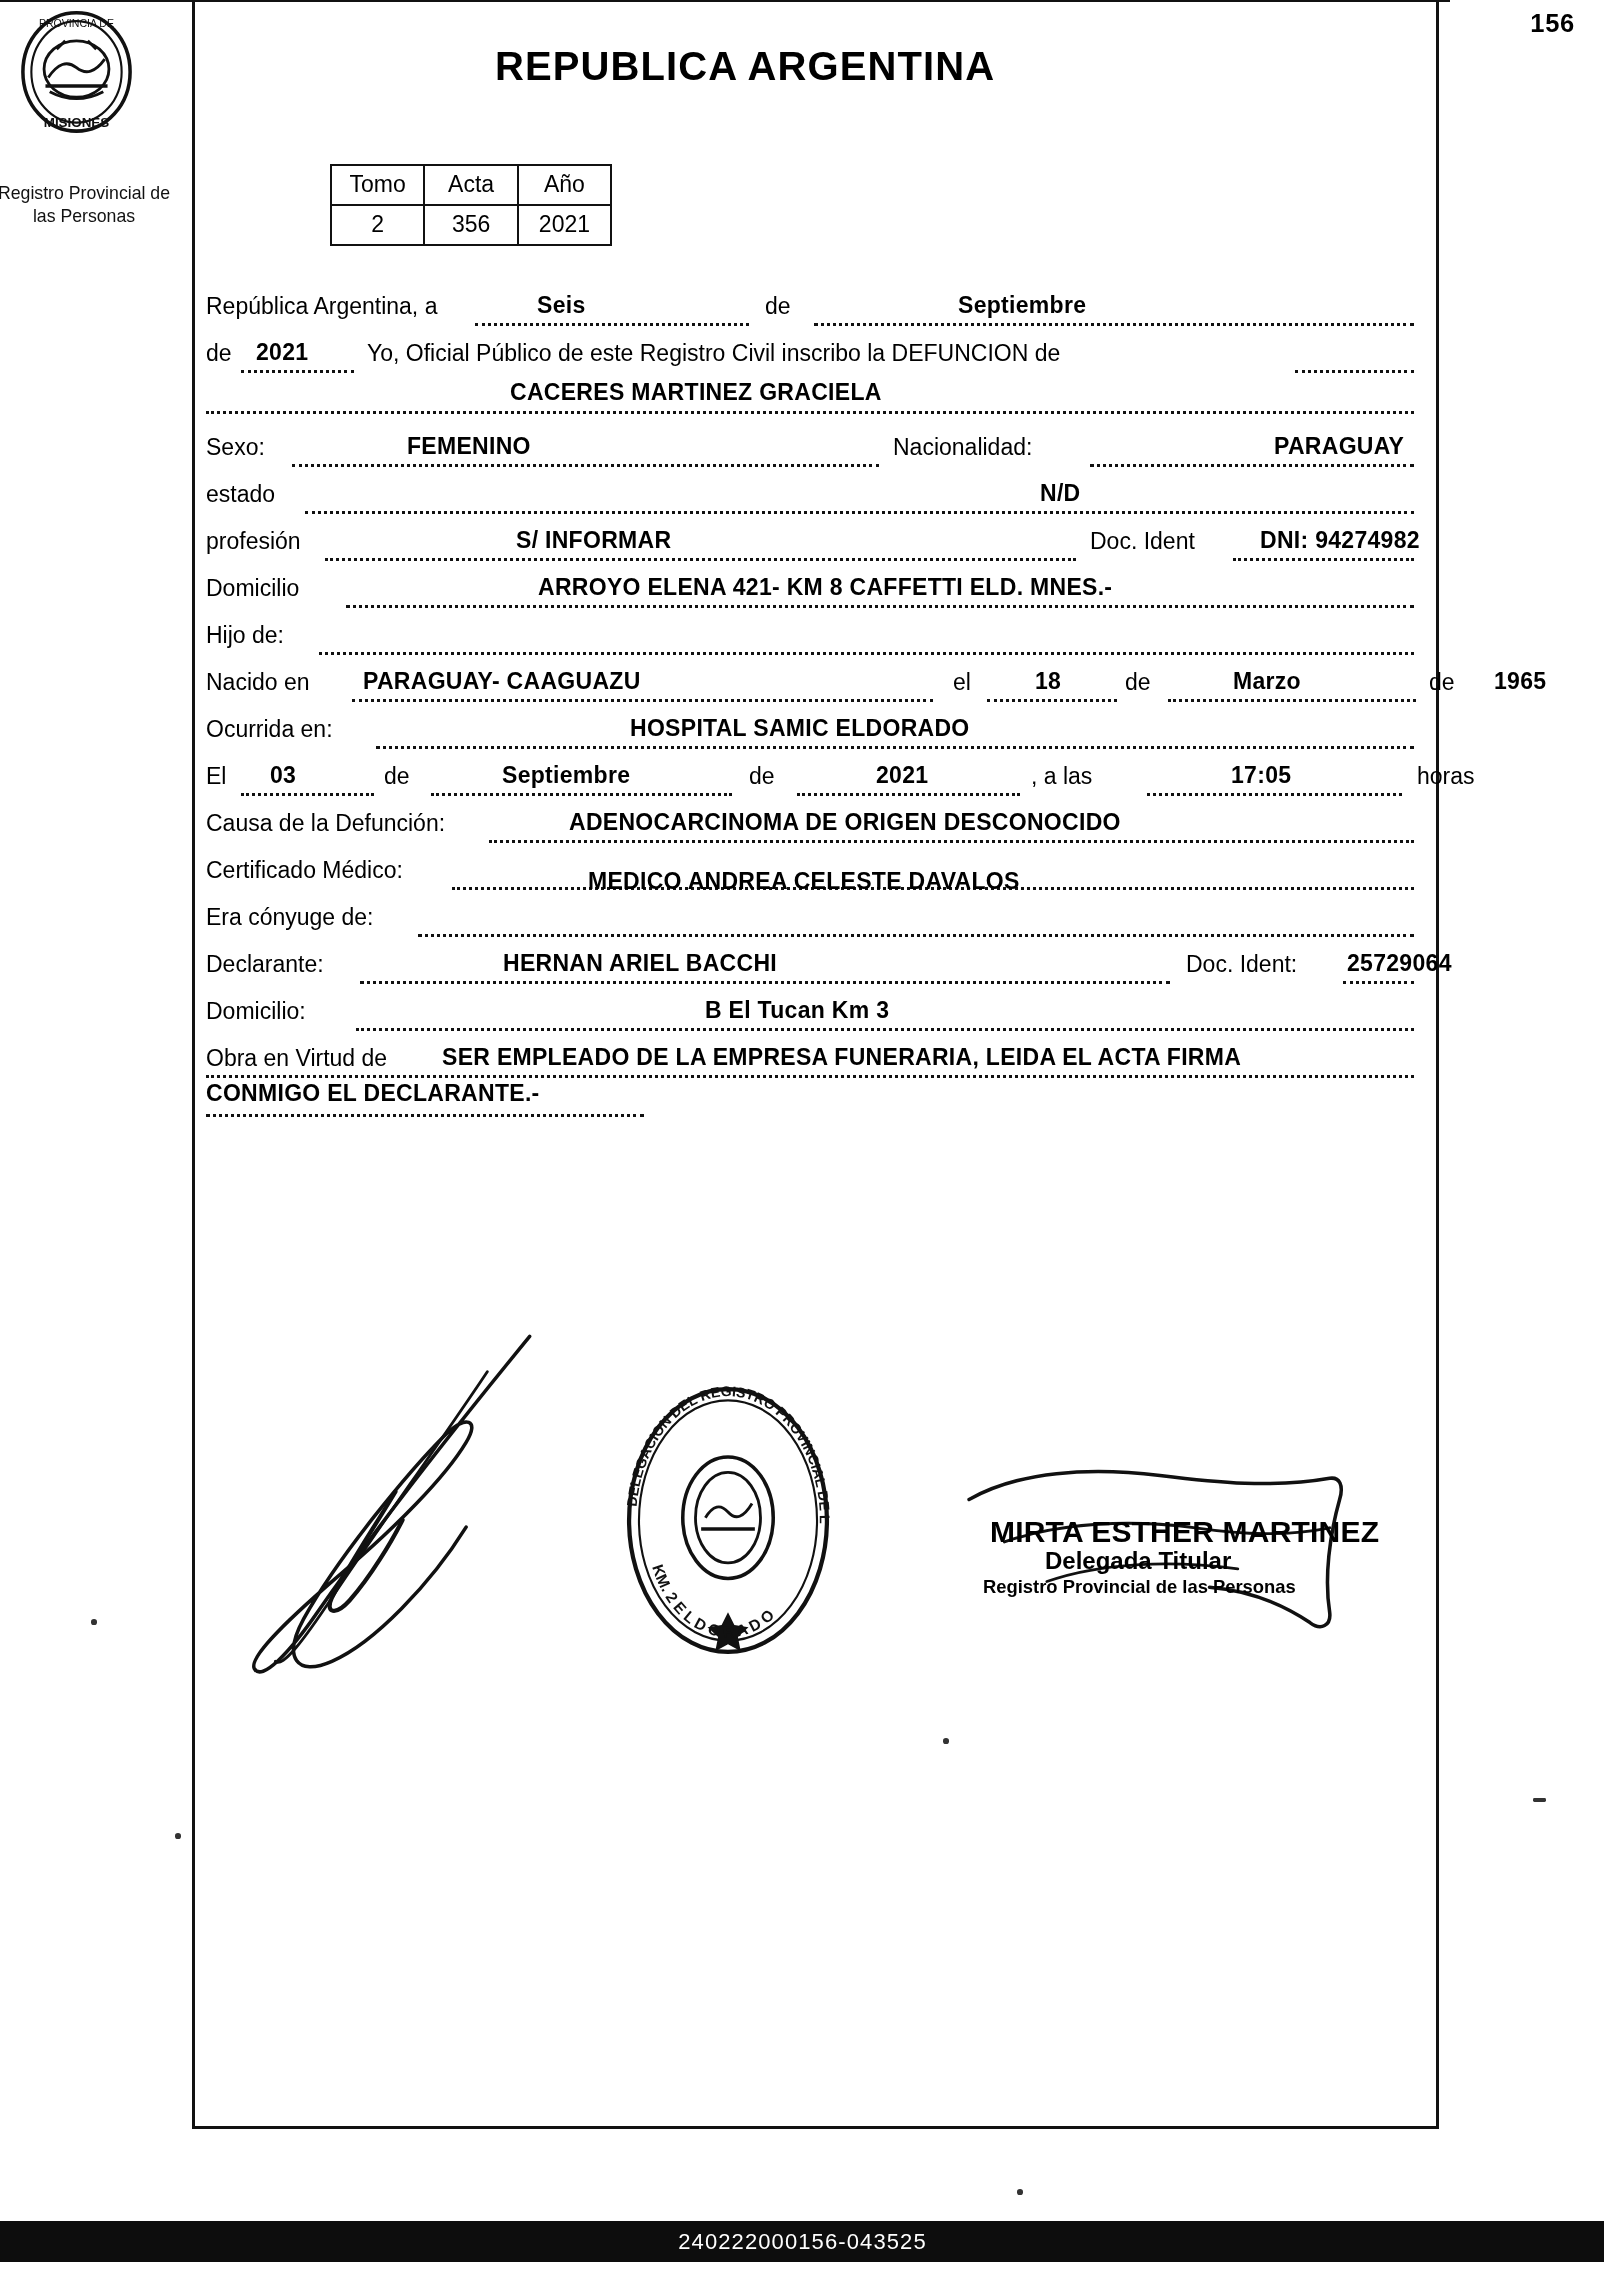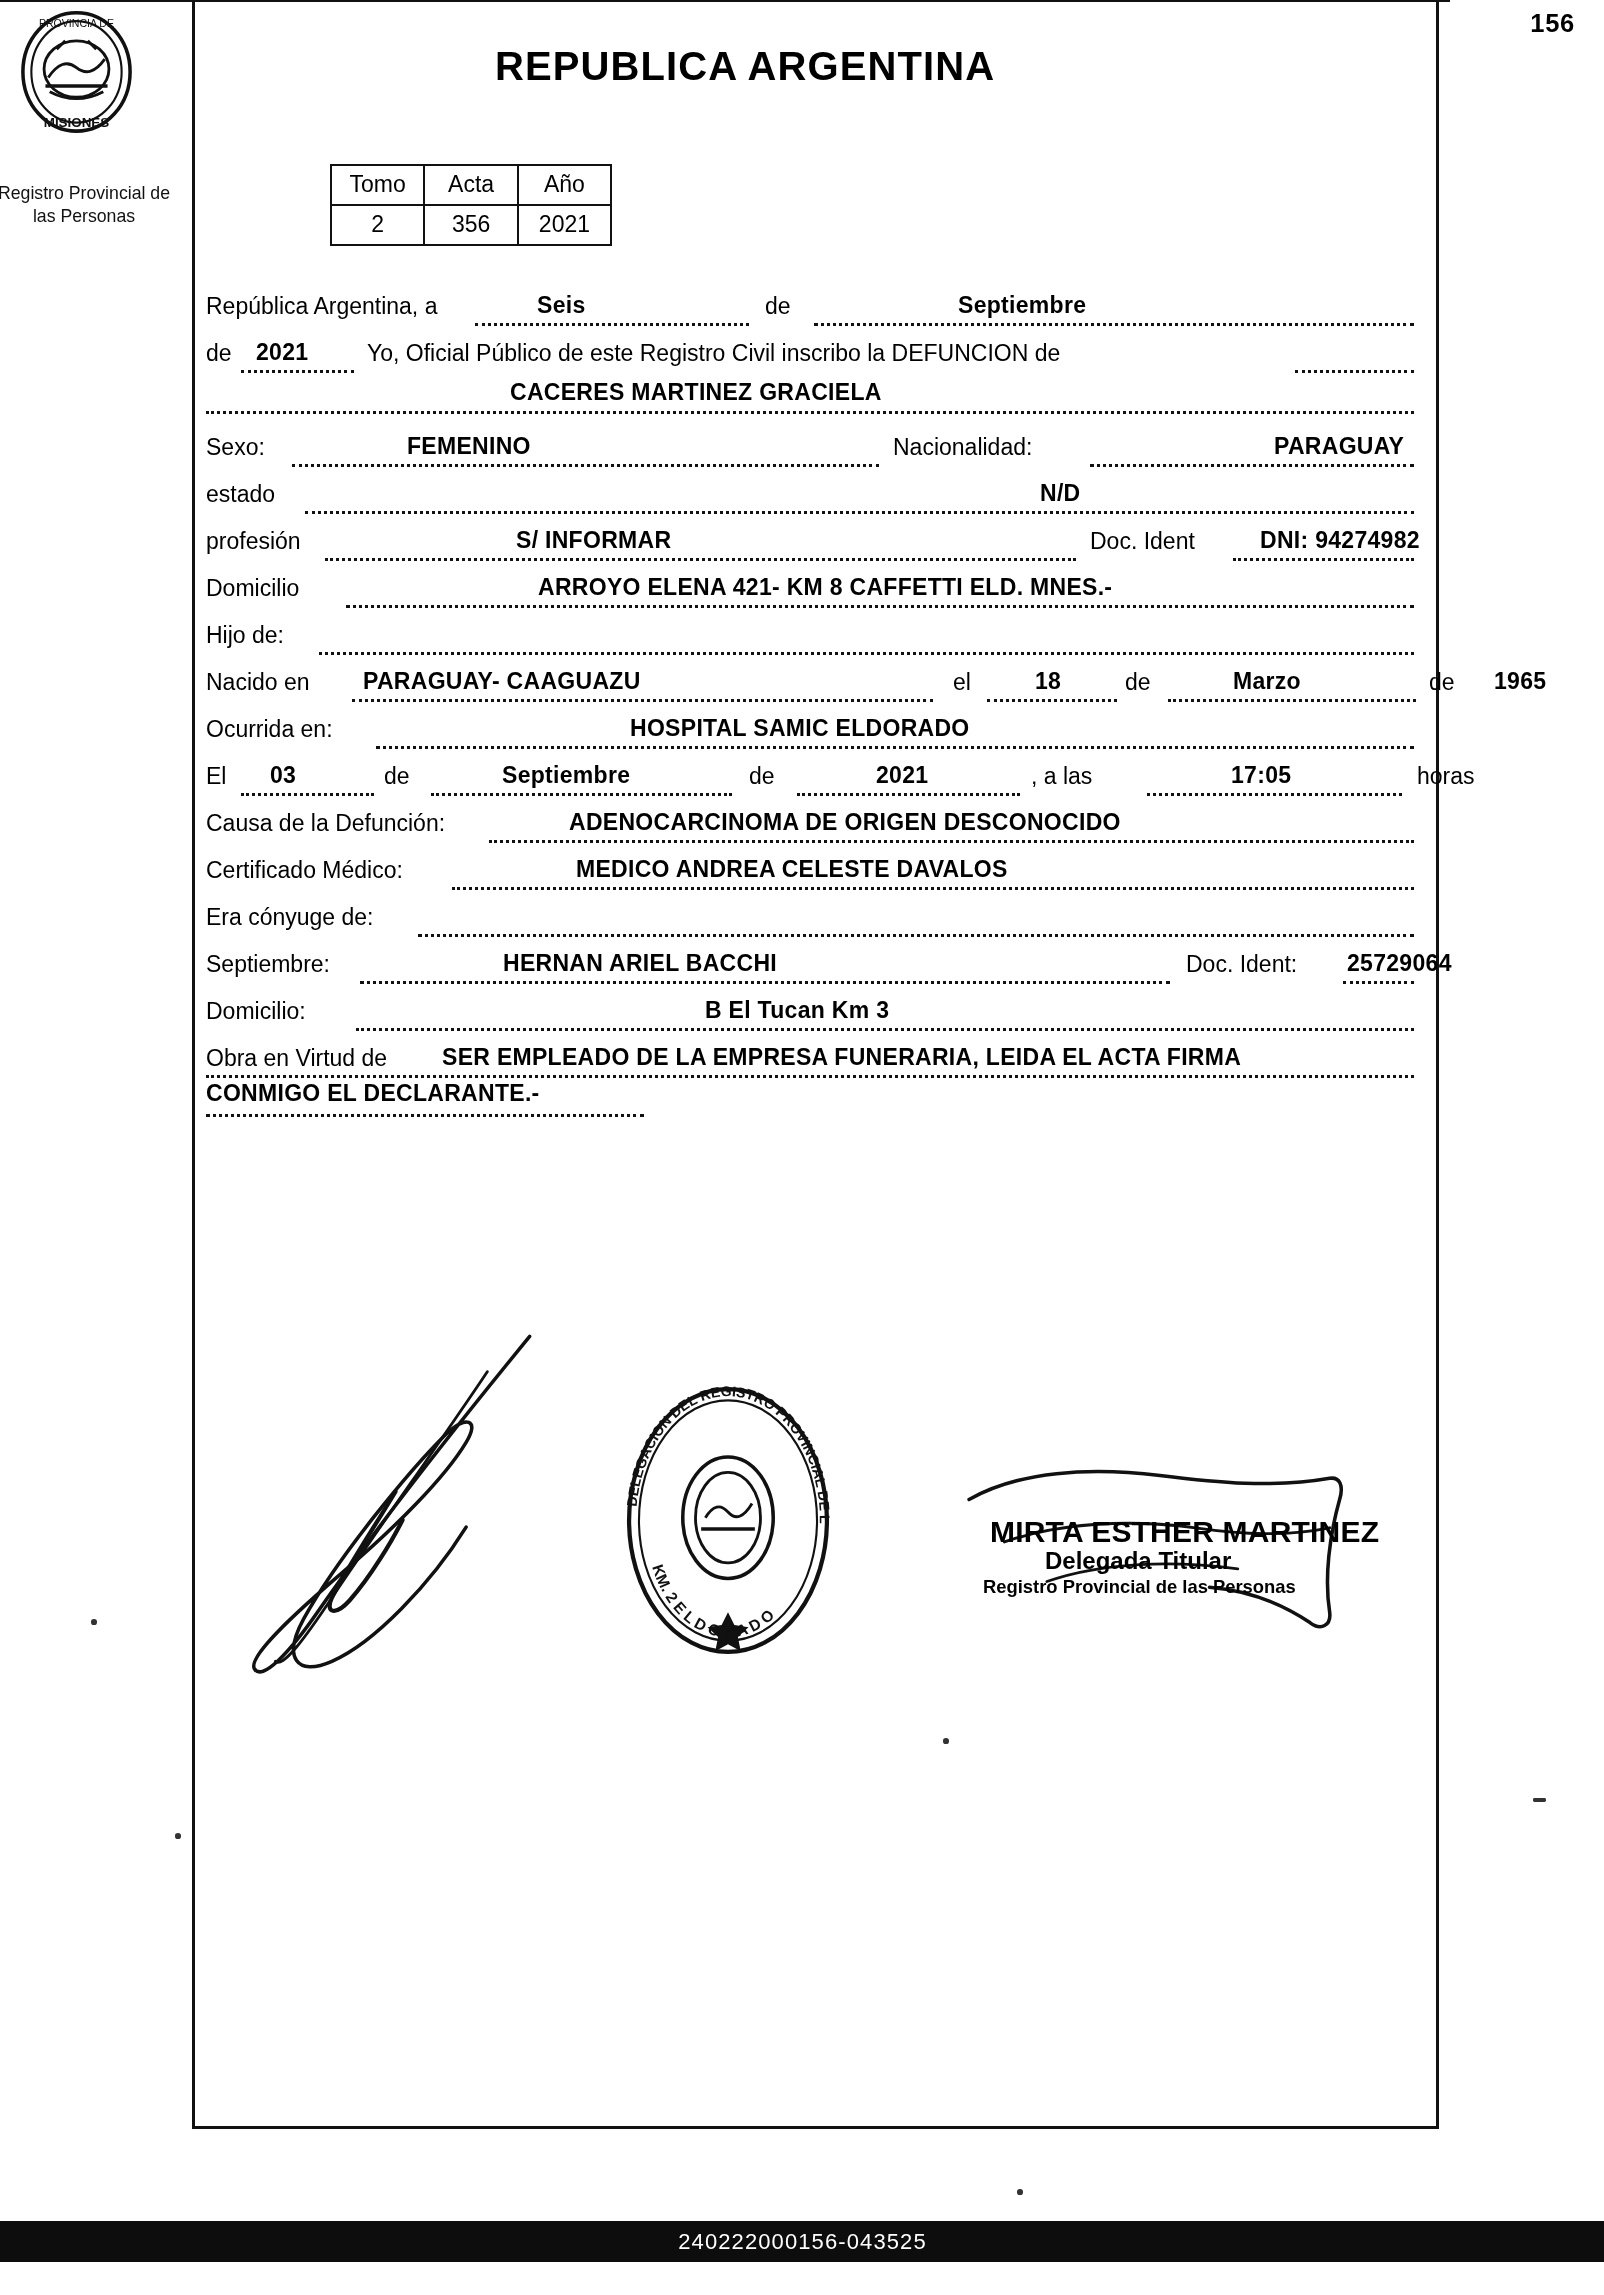--- a/index.html
+++ b/index.html
@@ -374,31 +374,31 @@
 
     <div class="row">
       <span class="lbl" style="left:0px;">Causa de la Defunción:</span>
       <span class="dots" style="left:283px; top:34px; width:925px;"></span>
       <span class="val" style="left:363px;">ADENOCARCINOMA DE ORIGEN DESCONOCIDO</span>
     </div>
 
     <div class="row">
       <span class="lbl" style="left:0px;">Certificado Médico:</span>
       <span class="dots" style="left:246px; top:34px; width:962px;"></span>
-      <span class="val" style="left:370px;">MEDICO ANDREA CELESTE DAVALOS</span>
+      <span class="val" style="left:382px;margin-top:12px;">MEDICO ANDREA CELESTE DAVALOS</span>
     </div>
 
     <div class="row">
       <span class="lbl" style="left:0px;">Era cónyuge de:</span>
       <span class="dots" style="left:212px; top:34px; width:996px;"></span>
       <span class="val" style="left:424px;"></span>
     </div>
 
     <div class="row">
-      <span class="lbl" style="left:0px;">Septiembre:</span>
+      <span class="lbl" style="left:0px;">Declarante:</span>
       <span class="dots" style="left:154px; top:34px; width:810px;"></span>
       <span class="val" style="left:297px;">HERNAN ARIEL BACCHI</span>
       <span class="lbl" style="left:980px;">Doc. Ident:</span>
       <span class="dots" style="left:1137px; top:34px; width:71px;"></span>
       <span class="val" style="left:1141px;">25729064</span>
     </div>
 
     <div class="row">
       <span class="lbl" style="left:0px;">Domicilio:</span>
       <span class="dots" style="left:150px; top:34px; width:1058px;"></span>

